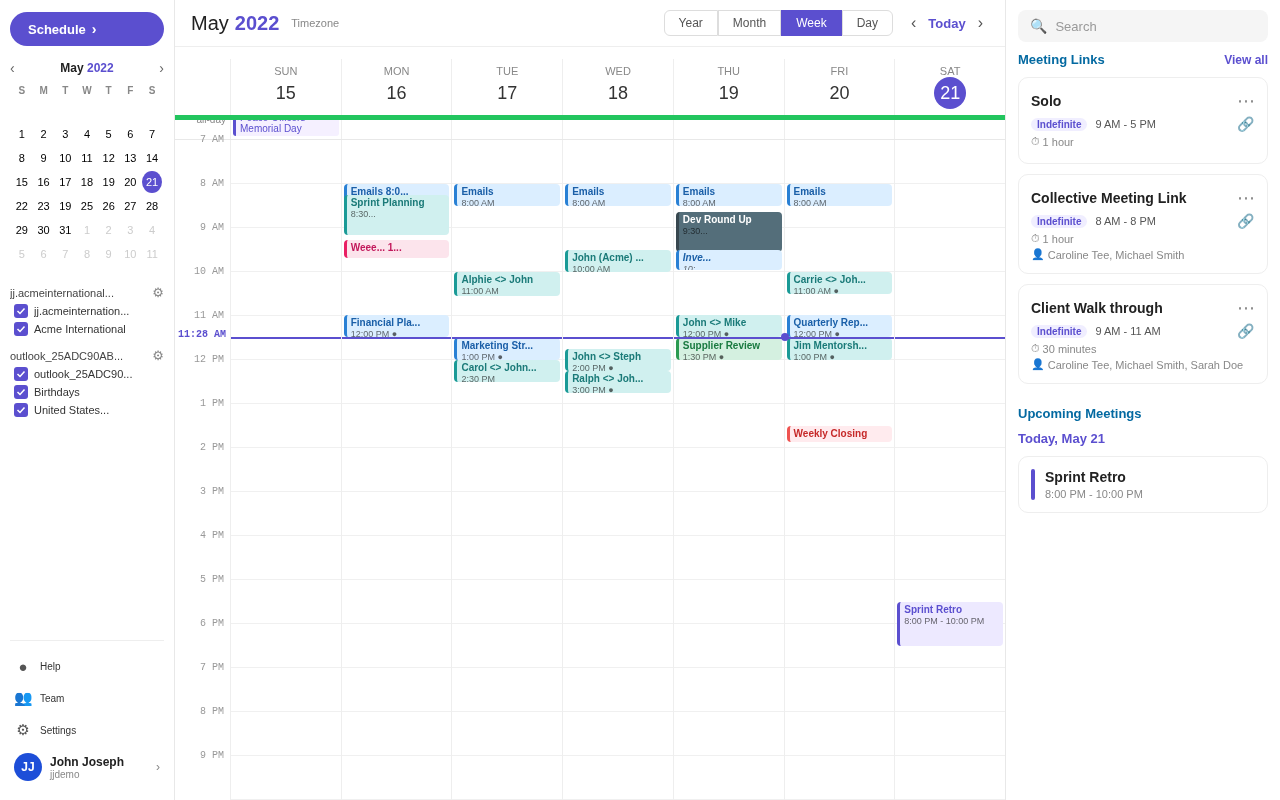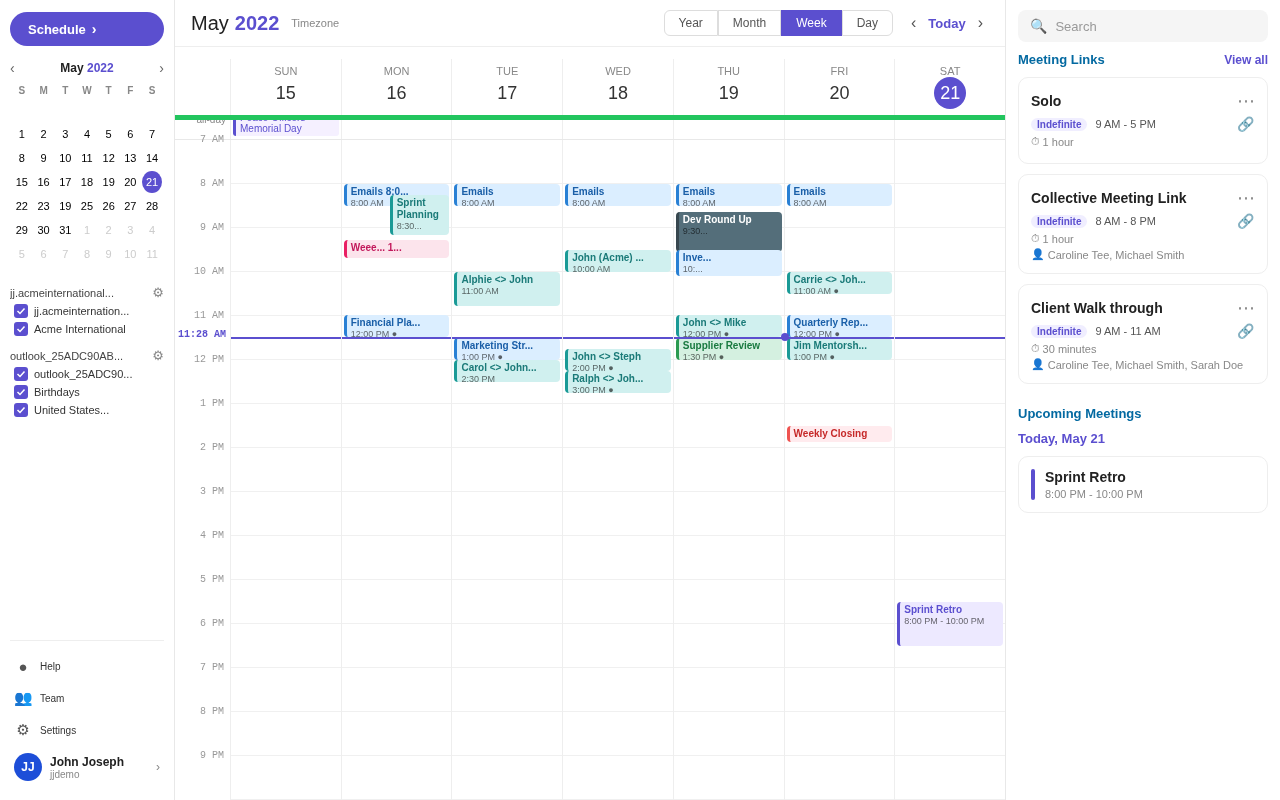--- a/index.html
+++ b/index.html
@@ -448,21 +448,21 @@
           <div class="hour-line"></div>
           <div class="hour-line"></div>
           <div class="hour-line"></div>
           <div class="hour-line"></div>
           <div class="hour-line"></div>
           <div style="position: absolute; left: 0px; right: 0px; height: 2px; background: rgb(91, 79, 207); top: 196.533px; z-index: 5;"></div>
           <div class="event event-blue" style="top: 44px; height: 22px;">
             <div class="event-title">Emails 8:0...</div>
             <div class="event-time">8:00 AM</div>
           </div>
-          <div class="event event-teal" style="top: 55px; height: 40px; margin-left: 46px;">
+          <div class="event event-teal" style="top: 55px; height: 40px;">
             <div class="event-title">Sprint Planning</div>
             <div class="event-time">8:30...</div>
           </div>
           <div class="event event-pink" style="top: 100px; height: 18px;">
             <div class="event-title">Weee... 1...</div>
           </div>
           <div class="event event-blue" style="top: 175px; height: 22px;">
             <div class="event-title">Financial Pla...</div>
             <div class="event-time">12:00 PM ●</div>
           </div>
@@ -481,21 +481,21 @@
           <div class="hour-line"></div>
           <div class="hour-line"></div>
           <div class="hour-line"></div>
           <div class="hour-line"></div>
           <div class="hour-line"></div>
           <div style="position: absolute; left: 0px; right: 0px; height: 2px; background: rgb(91, 79, 207); top: 196.533px; z-index: 5;"></div>
           <div class="event event-blue" style="top: 44px; height: 22px;">
             <div class="event-title">Emails</div>
             <div class="event-time">8:00 AM</div>
           </div>
-          <div class="event event-teal" style="top: 132px; height: 34px;">
+          <div class="event event-teal" style="top: 132px; height: 24px;">
             <div class="event-title">Alphie &lt;&gt; John</div>
             <div class="event-time">11:00 AM</div>
           </div>
           <div class="event event-blue" style="top: 198px; height: 22px;">
             <div class="event-title">Marketing Str...</div>
             <div class="event-time">1:00 PM ●</div>
           </div>
           <div class="event event-teal" style="top: 220px; height: 22px;">
             <div class="event-title">Carol &lt;&gt; John...</div>
             <div class="event-time">2:30 PM</div>
@@ -553,21 +553,21 @@
           <div class="hour-line"></div>
           <div style="position: absolute; left: 0px; right: 0px; height: 2px; background: rgb(91, 79, 207); top: 196.533px; z-index: 5;"></div>
           <div class="event event-blue" style="top: 44px; height: 22px;">
             <div class="event-title">Emails</div>
             <div class="event-time">8:00 AM</div>
           </div>
           <div class="event event-dark" style="top: 72px; height: 40px;">
             <div class="event-title">Dev Round Up</div>
             <div class="event-time">9:30...</div>
           </div>
-          <div class="event event-blue" style="top: 110px; height: 26px;">
+          <div class="event event-blue" style="top: 110px; height: 20px; font-style: italic;">
             <div class="event-title">Inve...</div>
             <div class="event-time">10:...</div>
           </div>
           <div class="event event-teal" style="top: 175px; height: 22px;">
             <div class="event-title">John &lt;&gt; Mike</div>
             <div class="event-time">12:00 PM ●</div>
           </div>
           <div class="event event-green" style="top: 198px; height: 22px;">
             <div class="event-title">Supplier Review</div>
             <div class="event-time">1:30 PM ●</div>

